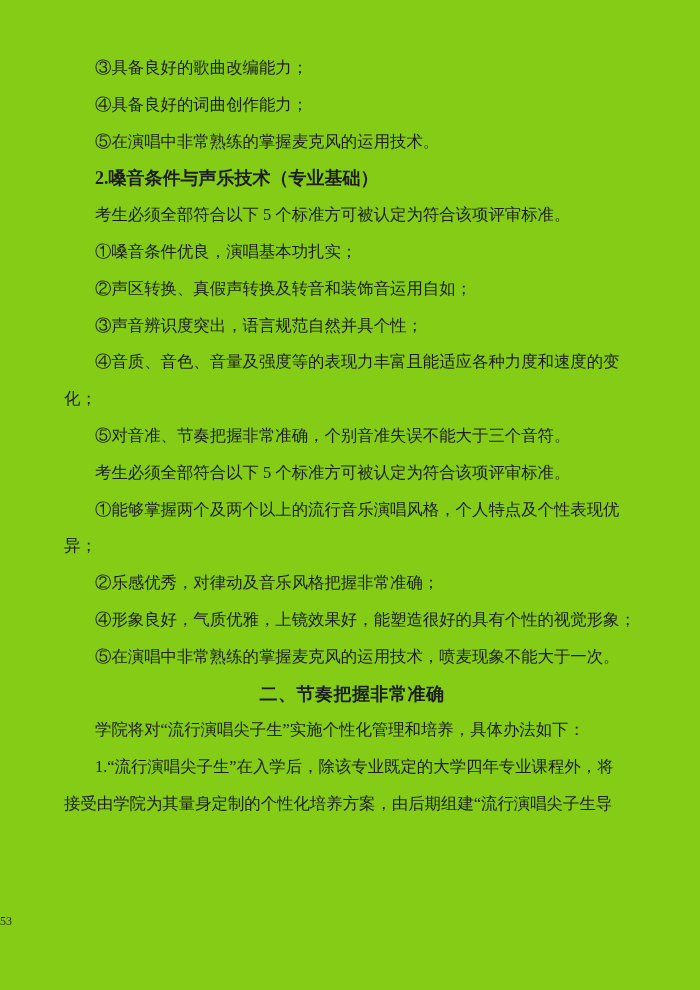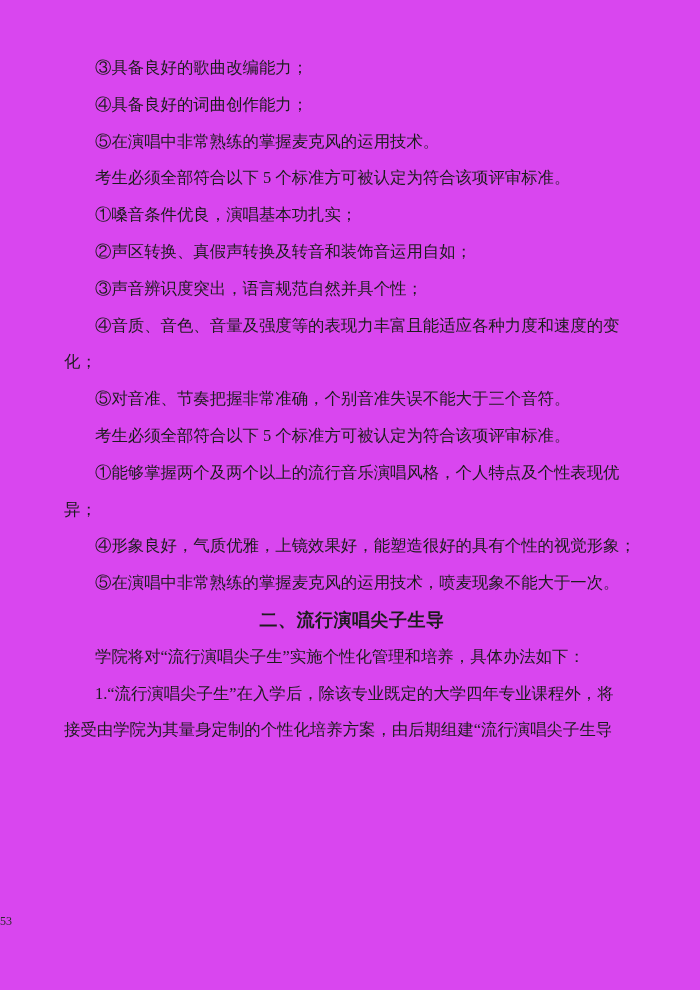--- a/index.html
+++ b/index.html
@@ -1,20 +1,20 @@
 <!DOCTYPE html>
 <html><head>
 <meta charset="utf-8">
 <style>
   html, body { margin: 0; padding: 0; background: #ffffff; }
   .page {
     position: relative;
     width: 700px;
     height: 990px;
-    background: #d946ef;
+    background: #84cc16;
     font-family: "Liberation Serif", "DejaVu Serif", serif;
     color: #1d1d1d;
     overflow: hidden;
   }
   .content {
     position: absolute;
     left: 64px;
     top: 50px;
     width: 576px;
     font-size: 16.4px;
@@ -48,31 +48,33 @@
   }
 </style>
 </head>
 <body>
 
 <div class="page">
   <div class="content">
     <div class="line indent">③具备良好的歌曲改编能力；</div>
     <div class="line indent">④具备良好的词曲创作能力；</div>
     <div class="line indent">⑤在演唱中非常熟练的掌握麦克风的运用技术。</div>
+    <div class="line indent sub">2.嗓音条件与声乐技术（专业基础）</div>
     <div class="line indent">考生必须全部符合以下 5 个标准方可被认定为符合该项评审标准。</div>
     <div class="line indent">①嗓音条件优良，演唱基本功扎实；</div>
     <div class="line indent">②声区转换、真假声转换及转音和装饰音运用自如；</div>
     <div class="line indent">③声音辨识度突出，语言规范自然并具个性；</div>
     <div class="line indent">④音质、音色、音量及强度等的表现力丰富且能适应各种力度和速度的变</div>
     <div class="line">化；</div>
     <div class="line indent">⑤对音准、节奏把握非常准确，个别音准失误不能大于三个音符。</div>
     <div class="line indent">考生必须全部符合以下 5 个标准方可被认定为符合该项评审标准。</div>
     <div class="line indent">①能够掌握两个及两个以上的流行音乐演唱风格，个人特点及个性表现优</div>
     <div class="line">异；</div>
+    <div class="line indent">②乐感优秀，对律动及音乐风格把握非常准确；</div>
     <div class="line indent">④形象良好，气质优雅，上镜效果好，能塑造很好的具有个性的视觉形象；</div>
     <div class="line indent">⑤在演唱中非常熟练的掌握麦克风的运用技术，喷麦现象不能大于一次。</div>
-    <div class="line sectionhead">二、流行演唱尖子生导</div>
+    <div class="line sectionhead">二、节奏把握非常准确</div>
     <div class="line indent">学院将对“流行演唱尖子生”实施个性化管理和培养，具体办法如下：</div>
     <div class="line indent">1.“流行演唱尖子生”在入学后，除该专业既定的大学四年专业课程外，将</div>
     <div class="line">接受由学院为其量身定制的个性化培养方案，由后期组建“流行演唱尖子生导</div>
   </div>
   <div class="footer">53</div>
 </div>
 
 </body></html>

